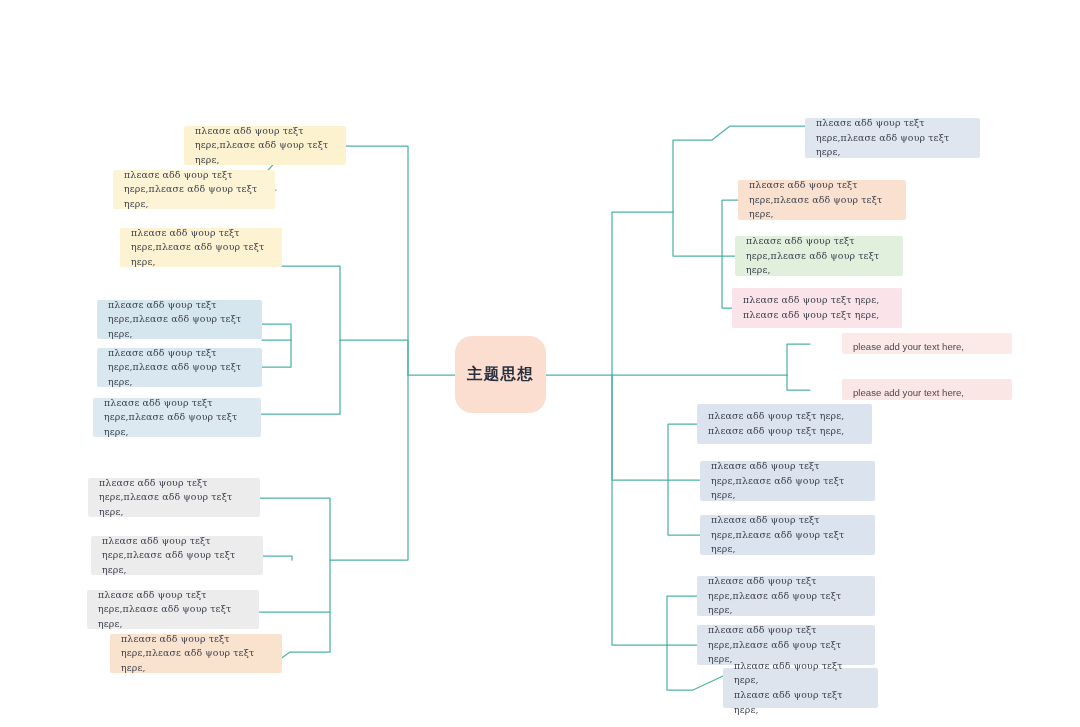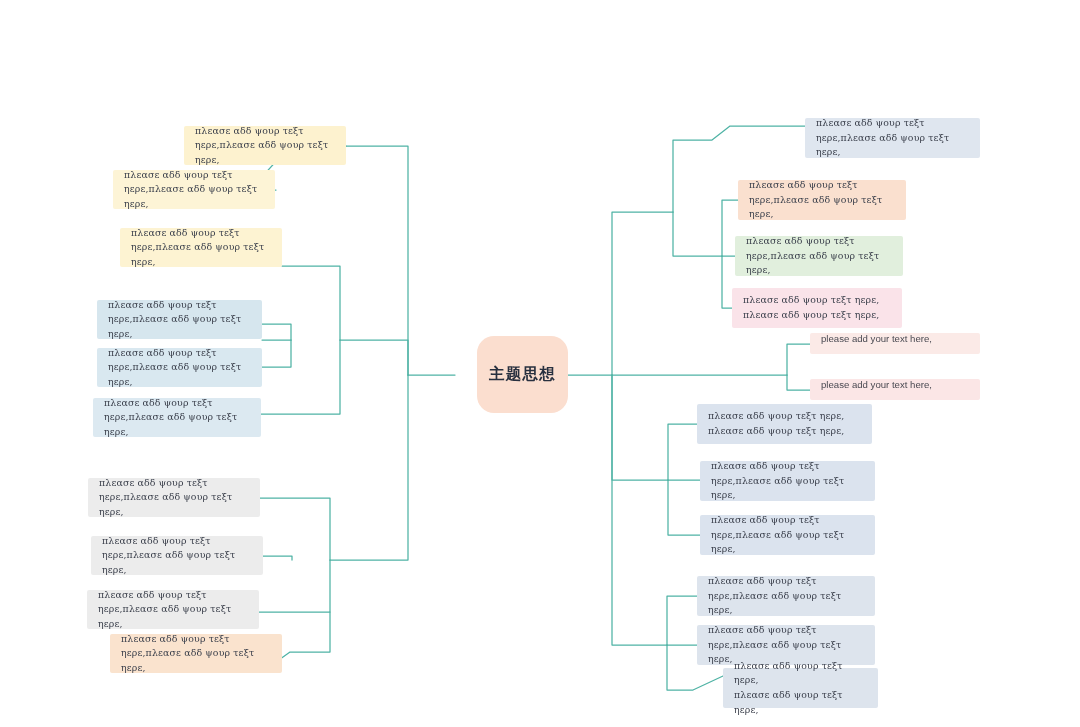--- a/index.html
+++ b/index.html
@@ -26,27 +26,28 @@
     letter-spacing:.15px;
     white-space:pre-line;
     border-radius:2px;
   }
   .node .ln{display:block;}
 
   .node.latin{
     font-family:"Liberation Sans", sans-serif;
     font-size:9.6px;
     color:#4a4a52;
-    justify-content:flex-end;
+    justify-content:flex-start;
     letter-spacing:0;
+    margin-left:32px;
   }
 
   .center{
     position:absolute;
-    left:477px;top:336px;
+    left:455px;top:336px;
     width:91px;height:77px;
     background:#fbdecf;
     border-radius:17px;
     display:flex;align-items:center;justify-content:center;
     font-family:"DejaVu Sans", sans-serif;
     font-weight:bold;
     font-size:15.5px;
     color:#28303f;
     letter-spacing:1.2px;
   }

